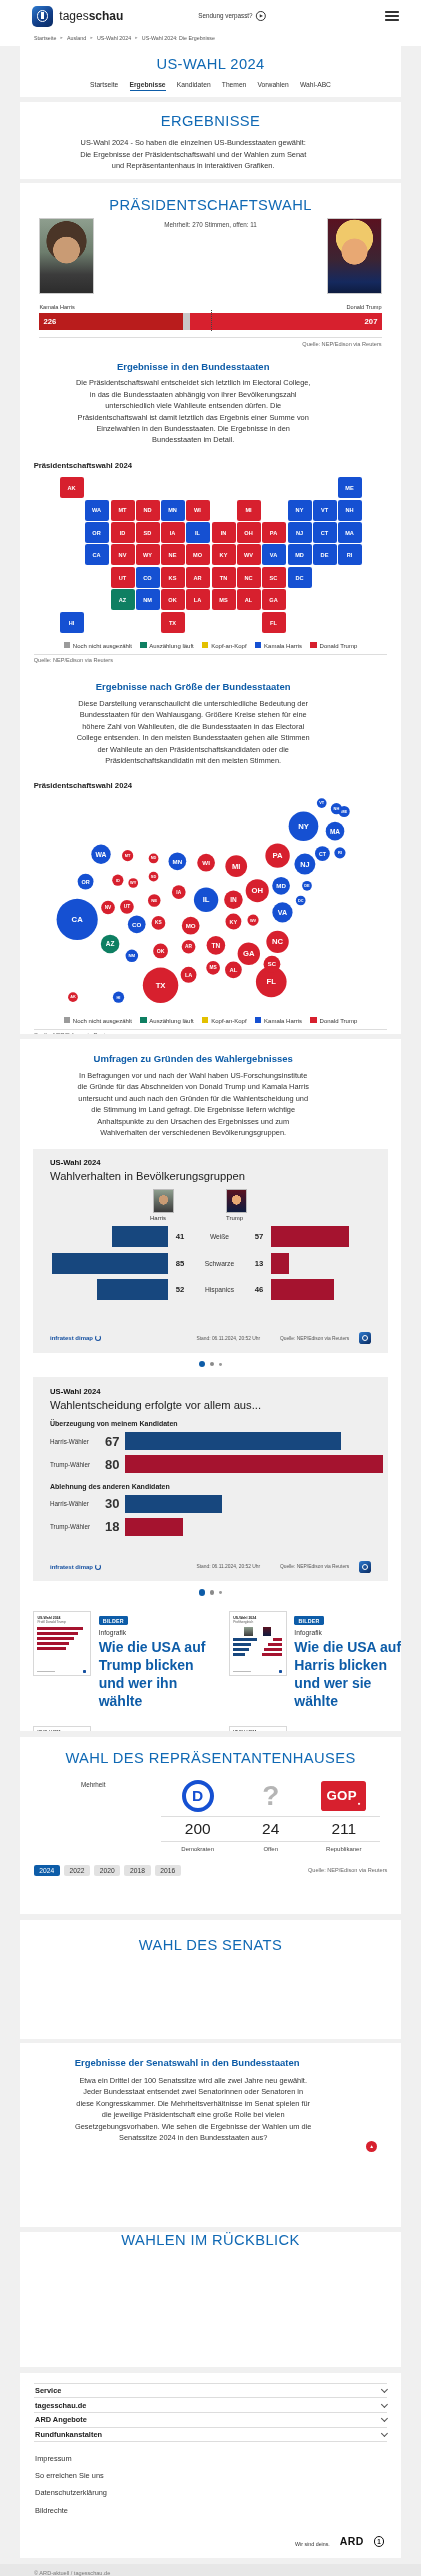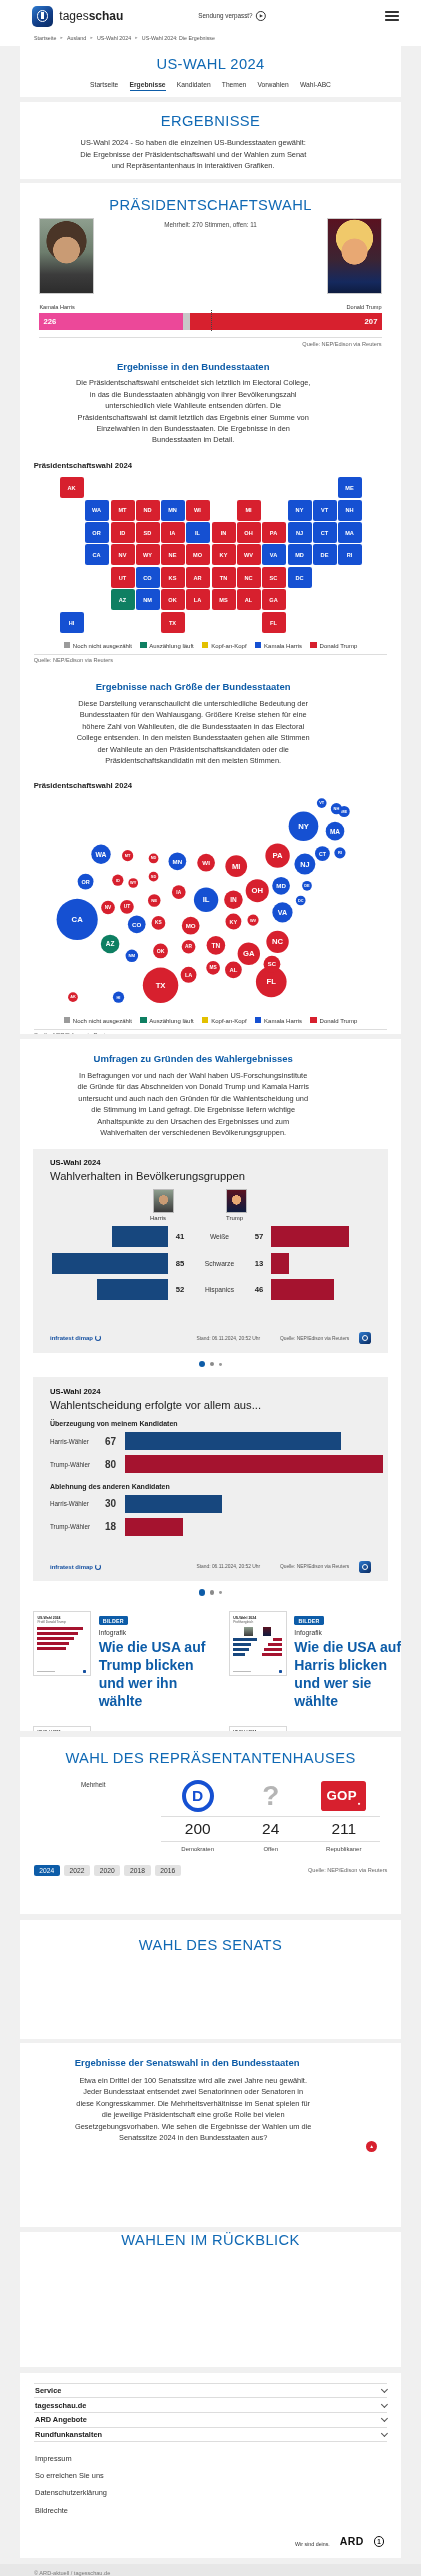--- a/index.html
+++ b/index.html
@@ -101,21 +101,21 @@
     background:linear-gradient(145deg,#2e7bd0,#0a2a60); display:flex; align-items:center; justify-content:center; }
   .mini-ts i { width:6.3px; height:6.3px; border:1.1px solid #fff; border-radius:50%; display:block; }
   .dots { display:flex; gap:4.9px; justify-content:center; align-items:center; margin-top:8.4px; }
   .dots .d1 { width:6.3px; height:6.3px; border-radius:50%; background:#0d5ca8; }
   .dots .d2 { width:4.2px; height:4.2px; border-radius:50%; background:#8a8a8a; }
   .dots .d3 { width:2.8px; height:2.8px; border-radius:50%; background:#9a9a9a; }
 
   .grp-label { font-size:7px; font-weight:700; color:#222; margin-top:9.8px; }
   .dec-row { display:grid; grid-template-columns:55px 19.7px 1fr; align-items:center; height:18px; margin-top:4.9px; }
   .dec-row .lbl { font-size:6.3px; color:#333; }
-  .dec-row .v { font-size:10px; font-weight:700; }
+  .dec-row .v { font-size:13px; font-weight:700; }
   .dec-row .bar { height:18px; }
 
   
   .teasers { display:grid; grid-template-columns:1fr 1fr; gap:15.5px 18px; margin:15.5px 13.3px 0; }
   .teaser { display:flex; gap:7.7px; cursor:pointer; }
   .thumb { width:58px; height:65px; background:#fff; border:0.7px solid #d8d8d8; padding:3.5px 3.5px 2.1px; flex:none;
            display:flex; flex-direction:column; font-size:3.2px; color:#555; }
   .thumb .tt { font-weight:700; font-size:3.5px; color:#222; }
   .thumb .ts2 { margin-top:0.7px; line-height:1.25; }
   .thumb .bars { margin-top:2.8px; display:flex; flex-direction:column; gap:1.8px; }
@@ -234,21 +234,21 @@
     <div class="pres-note">Mehrheit: 270 Stimmen, offen: 11</div>
     <div class="photo harris"></div>
     <div class="photo trump"></div>
     <div class="cand-names">
       <span>Kamala Harris</span>
       <span>Donald Trump</span>
     </div>
   </div>
   <div class="ebar-wrap">
     <div class="ebar">
-      <div class="seg num l" id="ebar-h" style="width: 42.0074%; background: #ec4899;">226</div>
+      <div class="seg num l" id="ebar-h" style="width: 42.0074%; background: #b91c1c;">226</div>
       <div class="seg" id="ebar-o" style="width: 2.04461%; background: rgb(200, 200, 200);"></div>
       <div class="seg num r" id="ebar-t" style="width: 55.948%; background: rgb(215, 32, 46);">207</div>
     </div>
     <div class="maj-line" id="maj-line" style="left: 50.1859%;"></div>
   </div>
   <div class="hr pres-hr"></div>
   <div class="src-row right quelle">Quelle: NEP/Edison via Reuters</div>
 
   <div class="h-sub indent" style="margin-top:14px">Ergebnisse in den Bundesstaaten</div>
   <div class="para indent" style="margin-top:5.6px">Die Präsidentschaftswahl entscheidet sich letztlich im Electoral College, in das die Bundesstaaten abhängig von ihrer Bevölkerungszahl unterschiedlich viele Wahlleute entsenden dürfen. Die Präsidentschaftswahl ist damit letztlich das Ergebnis einer Summe von Einzelwahlen in den Bundesstaaten. Die Ergebnisse in den Bundesstaaten im Detail.</div>

